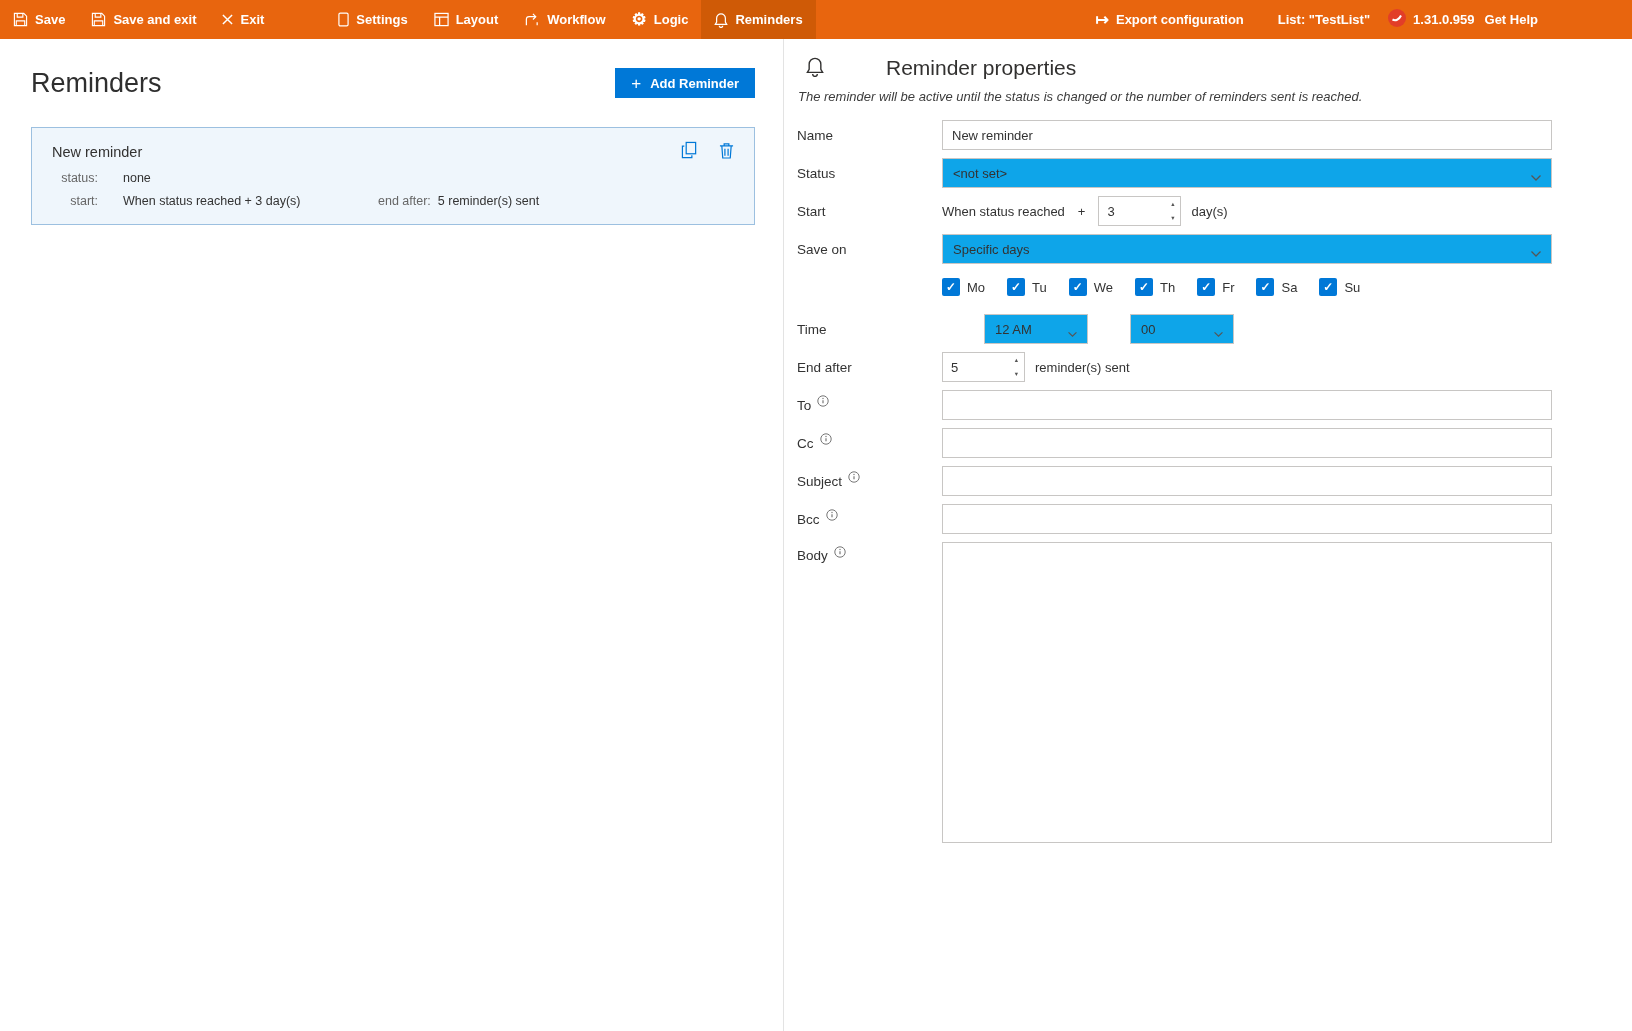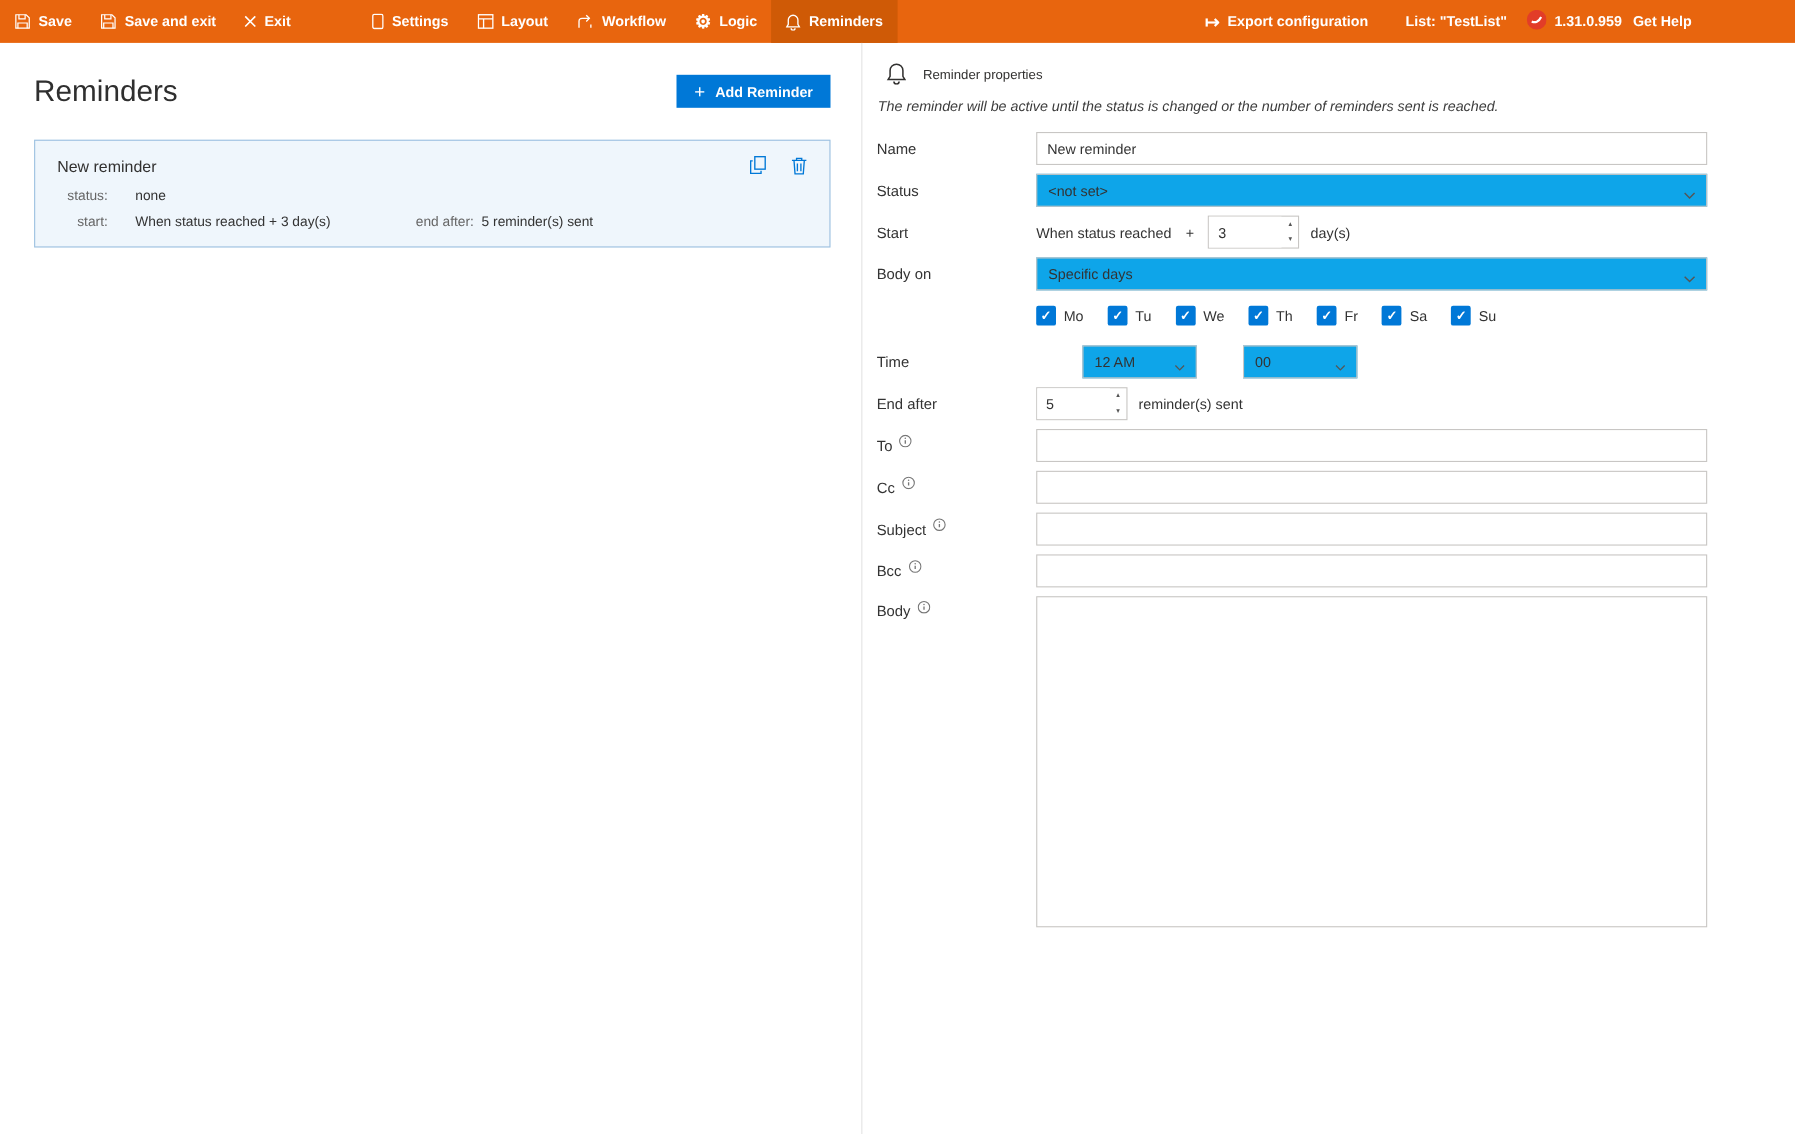--- a/index.html
+++ b/index.html
@@ -43,21 +43,21 @@
   .card-actions { margin-left:auto; display:flex; gap:21px; }
   .card-actions .icon-btn { background:none; border:none; cursor:pointer; display:flex; align-items:center; }
   .cg-row { display:flex; align-items:center; margin-top:9px; font-size:12.5px; }
   .cg-label { width:46px; text-align:right; color:#666; flex-shrink:0; }
   .cg-value { margin-left:25px; color:#333; }
   .cg-value.fixed { width:255px; }
   .cg-label2 { color:#666; }
   .cg-value2 { margin-left:7px; color:#333; }
   
   .rp-header { display:flex; align-items:center; gap:14px; height:26px; padding-left:8px; }
-  .rp-title { font-size:12px; color:#323130; }
+  .rp-title { font-size:21px; color:#323130;margin-left:47px; }
   .rp-note { margin-top:8px; padding-left:1px; font-style:italic; font-size:13px; color:#3c3c3c; }
   .form { margin-top:16px; }
   .frow { display:flex; align-items:center; margin-bottom:8px; min-height:30px; }
   .frow.top { align-items:flex-start; }
   .flabel { width:145px; flex-shrink:0; font-size:13.5px; color:#333; display:flex; align-items:center; gap:6px; }
   .frow.top .flabel { margin-top:6px; }
   .fcontrol { flex:1; display:flex; align-items:center; }
   .txt-input {
     width:100%; height:30px; border:1px solid #c8c6c4; padding:0 9px;
     font-family:inherit; font-size:13px; color:#333; outline:none; background:#fff;
@@ -278,21 +278,21 @@
             <span class="num-spin">
               <button class="sp">▴</button>
               <button class="sp">▾</button>
             </span>
           </span>
           <span class="inline-txt suffix-txt">day(s)</span>
         </span>
       </div>
 
       <div class="frow">
-        <span class="flabel">Body on</span>
+        <span class="flabel">Save on</span>
         <span class="fcontrol">
           <span class="fake-select">
             <span>Specific days</span>
             <span class="chev">
               <svg width="12" height="8" viewBox="0 0 12 8" fill="none" stroke="#555" stroke-width="1.3">
                   <path d="M1.5 1.5L6 6l4.5-4.5"></path>
                 </svg>
             </span>
           </span>
         </span>

